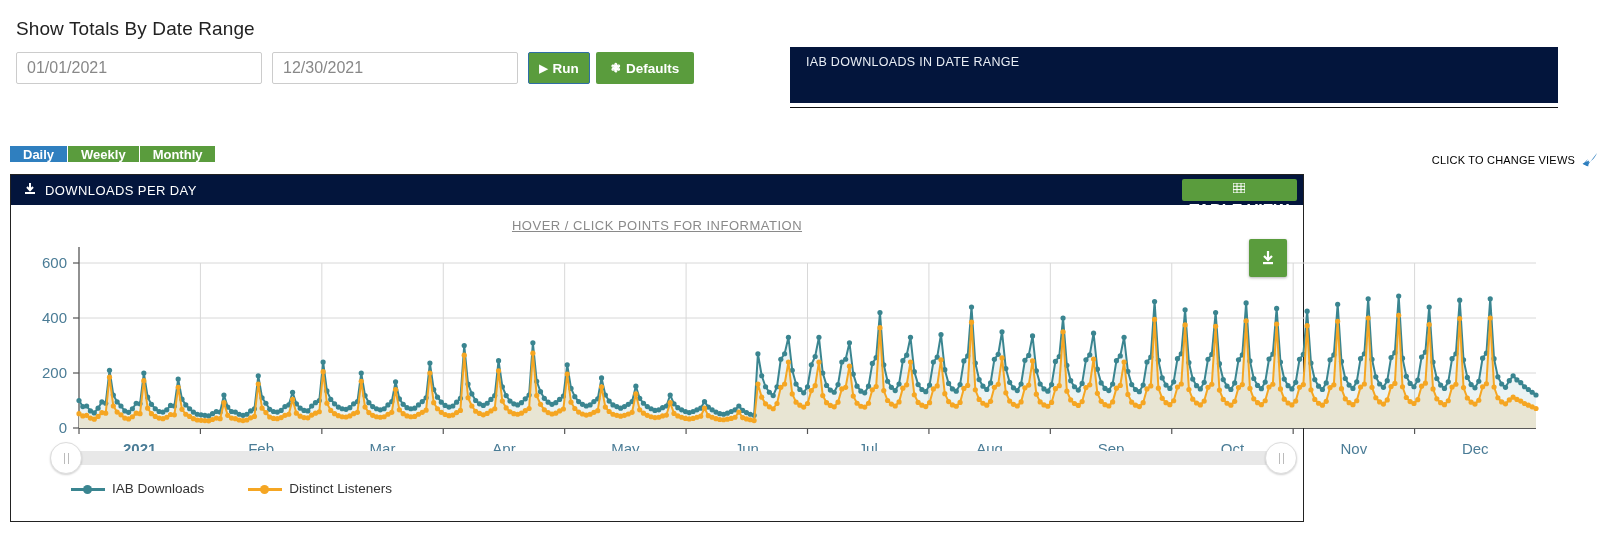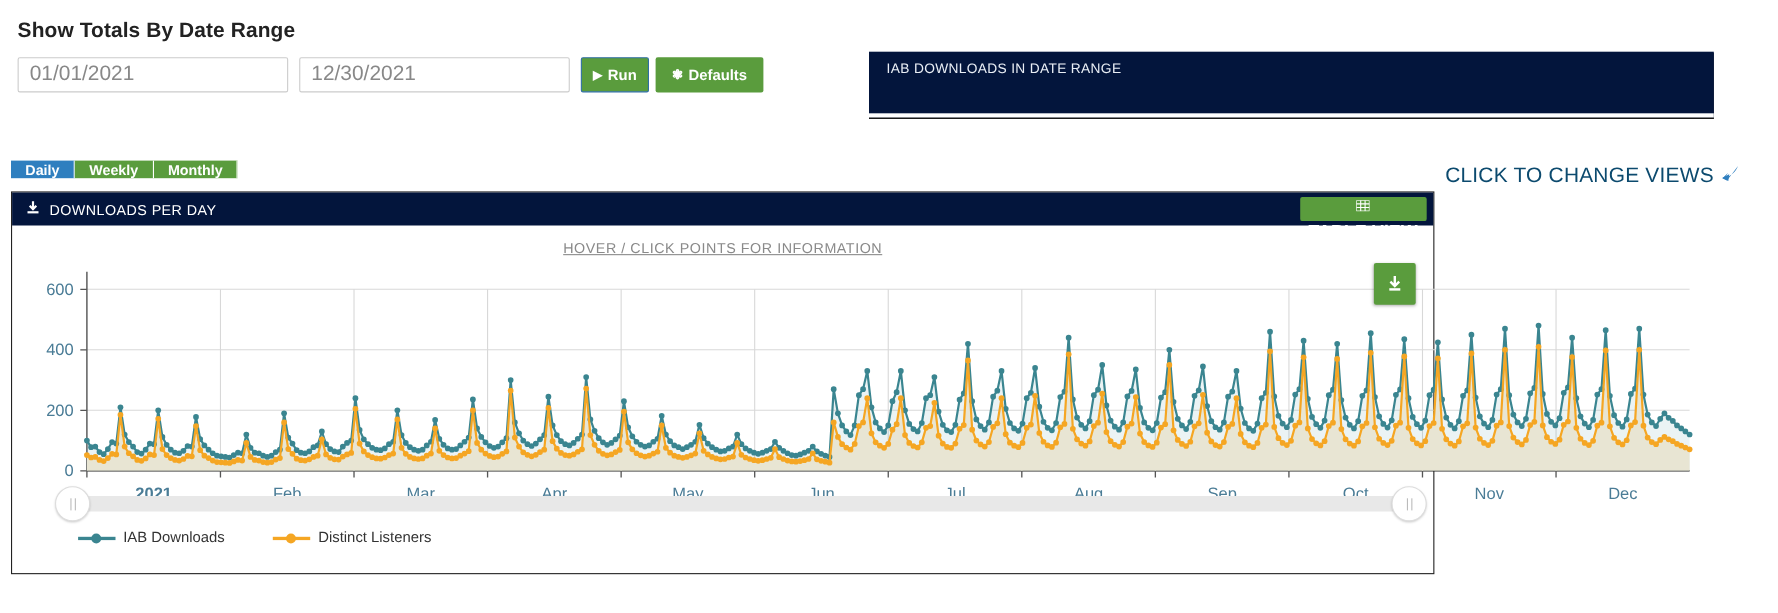--- a/index.html
+++ b/index.html
@@ -7,29 +7,29 @@
     margin: 0; padding: 0;
     width: 1616px; height: 557px;
     background: #ffffff;
     font-family: "Liberation Sans", sans-serif;
     overflow: hidden;
   }
 
   
   .filter-section { position: absolute; left: 0; top: 0; width: 780px; }
   .filter-title {
-    font-size: 19px; color: #222; font-weight: 700;
+    font-size: 19px; color: #222; font-weight: 400;
     margin: 18px 0 0 16px; letter-spacing: .1px;
   }
   .filter-row { display: flex; align-items: center; margin: 12px 0 0 16px; }
   .date-input {
     width: 246px; height: 32px;
     border: 1px solid #ccc; background: #fff;
     font-family: "Liberation Sans", sans-serif;
-    font-size: 19px; color: #888;
+    font-size: 16px; color: #888;
     padding: 0 10px; border-radius: 2px;
     margin-right: 10px; outline: none;
   }
   .btn-run, .btn-defaults {
     height: 32px; border: none; cursor: pointer;
     background: #5a9c3d; color: #fff;
     font-family: "Liberation Sans", sans-serif;
     font-size: 13.5px; font-weight: bold;
     display: inline-flex; align-items: center; justify-content: center;
     gap: 5px; border-radius: 2px;
@@ -61,23 +61,23 @@
   .tab {
     height: 16px; padding: 0 13px;
     display: inline-flex; align-items: center;
     color: #fff; font-size: 13px; font-weight: bold;
     background: #5a9c3d; cursor: pointer;
     border-right: 1px solid #fff;
   }
   .tab.active { background: #2f7fbf; }
 
   .change-views {
-    position: absolute; right: 34px; top: 146px;
+    position: absolute; right: 17px; top: 146px;
     display: flex; align-items: center; gap: 6px;
-    font-size: 19px; color: #0c4a6e; letter-spacing: .2px;
+    font-size: 11px; color: #000000; letter-spacing: .2px;
     cursor: pointer; height: 28px;
   }
 
   
   .panel {
     position: absolute; left: 10px; top: 174px;
     width: 1294px; height: 348px;
     border: 1px solid #222; background: #fff;
   }
   .panel-head {

